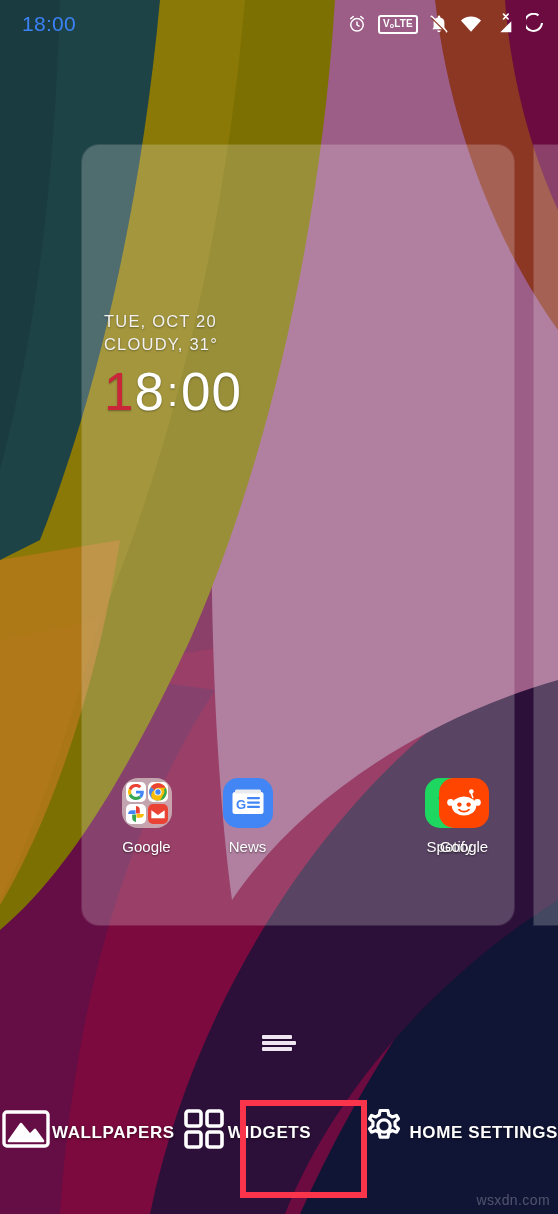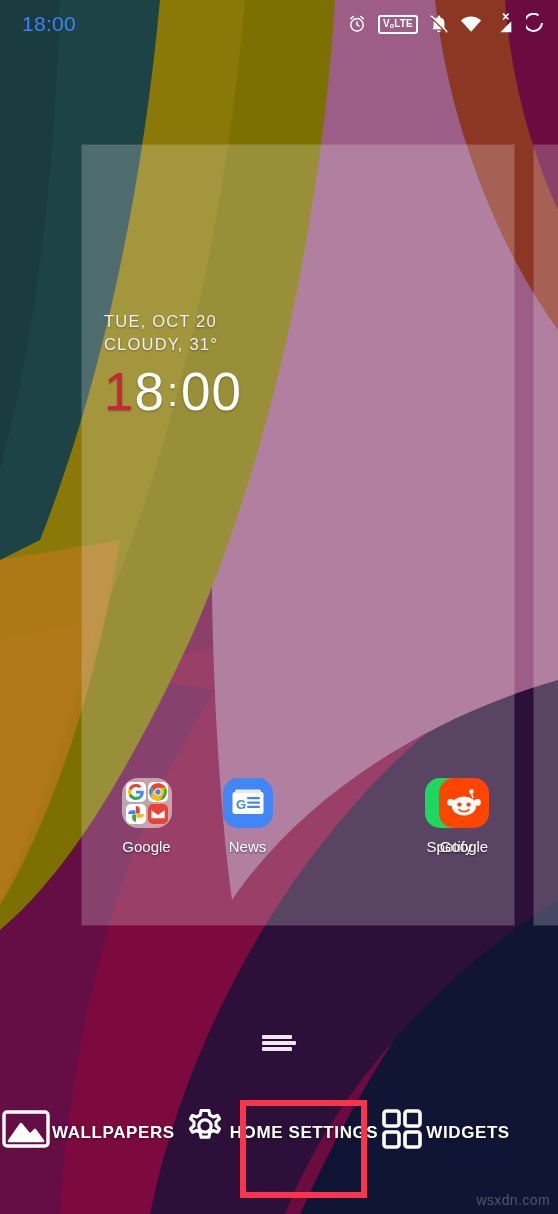--- a/index.html
+++ b/index.html
@@ -28,21 +28,21 @@
     font-size:10px;font-weight:bold;line-height:1;
     padding:2px 3px 3px 3px;letter-spacing:.2px;white-space:nowrap;
   }
   .volte-badge sub{font-size:7px;vertical-align:baseline;position:relative;top:1px;}
 
   
   #preview-card{
     position:absolute;left:82px;top:145px;width:432px;height:780px;
     background:rgba(255,255,255,0.22);
     box-shadow:0 0 0 1px rgba(255,255,255,0.10);
-    z-index:10;overflow:hidden;
+    z-index:10;overflow:hidden;border-radius:17px;
   }
   #preview-card-next{
     position:absolute;left:534px;top:145px;width:34px;height:780px;
     background:rgba(255,255,255,0.22);
     box-shadow:0 0 0 1px rgba(255,255,255,0.10);
     z-index:10;
   }
 
   
   #clock-widget{
@@ -331,37 +331,37 @@
       <svg width="52" height="44" viewBox="0 0 52 44" fill="none" stroke="#fff" stroke-width="3.4" stroke-linejoin="round">
         <rect x="4" y="5" width="44" height="34" rx="3"></rect>
         <path d="M9 34 L21 17 L30 28 L35 23 L43 34 Z" fill="#fff" stroke-width="2.6"></path>
       </svg>
     </div>
     <div class="action-label">WALLPAPERS</div>
   </div>
 
   <div class="action-item">
     <div class="action-icon">
-      <svg width="50" height="46" viewBox="0 0 50 46" fill="none" stroke="#fff" stroke-width="3.2" stroke-linejoin="round">
-        <path d="M25 4.5 l3.9 0 0.9 4.6 a13 13 0 0 1 3.3 1.9 l4.4-1.6 2 3.4 -3.5 3.1 a13 13 0 0 1 0 3.8 l3.5 3.1 -2 3.4 -4.4-1.6 a13 13 0 0 1-3.3 1.9 l-0.9 4.6 -3.9 0 -3.9 0 -0.9-4.6 a13 13 0 0 1-3.3-1.9 l-4.4 1.6 -2-3.4 3.5-3.1 a13 13 0 0 1 0-3.8 l-3.5-3.1 2-3.4 4.4 1.6 a13 13 0 0 1 3.3-1.9 l0.9-4.6 z"></path>
-        <circle cx="25" cy="20" r="6.2"></circle>
-      </svg>
-    </div>
-    <div class="action-label">HOME SETTINGS</div>
-  </div>
-
-  <div class="action-item">
-    <div class="action-icon">
       <svg width="48" height="44" viewBox="0 0 48 44" fill="none" stroke="#fff" stroke-width="3.6">
         <rect x="6" y="4" width="15" height="15" rx="2.5"></rect>
         <rect x="27" y="4" width="15" height="15" rx="2.5"></rect>
         <rect x="6" y="25" width="15" height="15" rx="2.5"></rect>
         <rect x="27" y="25" width="15" height="15" rx="2.5"></rect>
       </svg>
     </div>
     <div class="action-label">WIDGETS</div>
   </div>
 
+  <div class="action-item">
+    <div class="action-icon">
+      <svg width="50" height="46" viewBox="0 0 50 46" fill="none" stroke="#fff" stroke-width="3.2" stroke-linejoin="round">
+        <path d="M25 4.5 l3.9 0 0.9 4.6 a13 13 0 0 1 3.3 1.9 l4.4-1.6 2 3.4 -3.5 3.1 a13 13 0 0 1 0 3.8 l3.5 3.1 -2 3.4 -4.4-1.6 a13 13 0 0 1-3.3 1.9 l-0.9 4.6 -3.9 0 -3.9 0 -0.9-4.6 a13 13 0 0 1-3.3-1.9 l-4.4 1.6 -2-3.4 3.5-3.1 a13 13 0 0 1 0-3.8 l-3.5-3.1 2-3.4 4.4 1.6 a13 13 0 0 1 3.3-1.9 l0.9-4.6 z"></path>
+        <circle cx="25" cy="20" r="6.2"></circle>
+      </svg>
+    </div>
+    <div class="action-label">HOME SETTINGS</div>
+  </div>
+
 </div>
 
 <div id="highlight-box"></div>
 
 <div id="watermark">wsxdn.com</div>
 
 </body></html>

